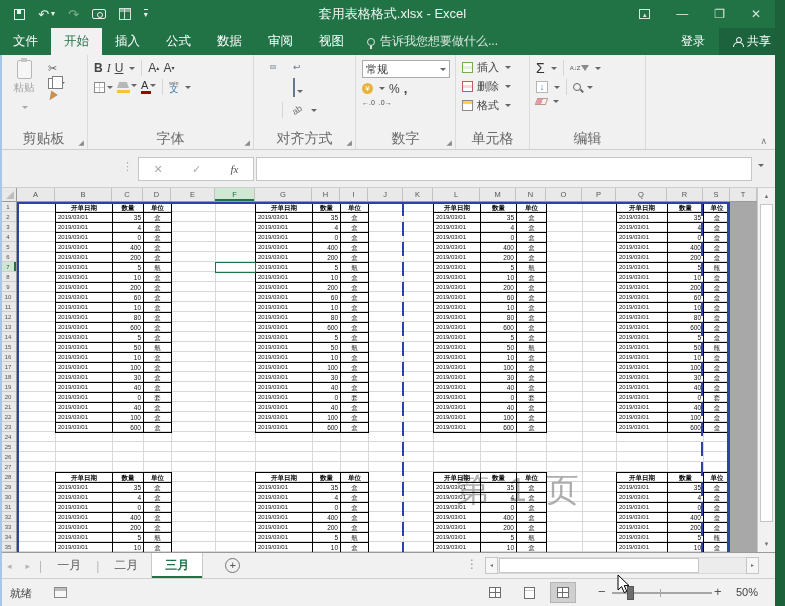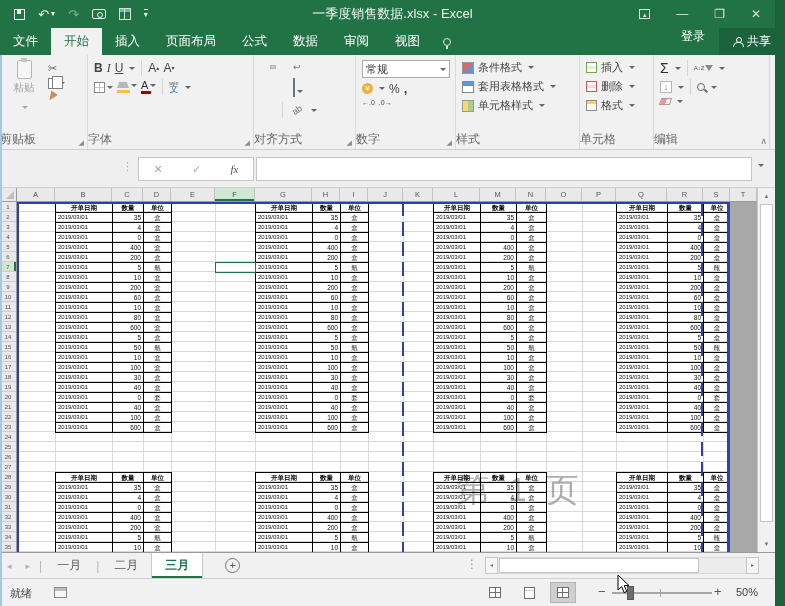--- a/index.html
+++ b/index.html
@@ -27,31 +27,31 @@
 .winbtns{margin-left:auto;display:flex;align-items:center;gap:26px;margin-right:24px;color:#d8e6dd;font-size:12px;}
 .ic-ribopt{width:11px;height:10px;border:1.2px solid #d8e6dd;position:relative;font-size:7px;text-align:center;line-height:9px;}
 
 
 .tabrow{position:absolute;top:28px;left:0;width:785px;height:27px;background:#217346;display:flex;align-items:stretch;font-size:12.5px;color:#fff;}
 .rtab{display:flex;align-items:center;padding:0 13px;white-space:nowrap;}
 .rtab.active{background:#f1f1f1;color:#217346;}
 .tellme{display:flex;align-items:center;gap:5px;margin-left:10px;color:#d9e7de;font-size:12px;white-space:nowrap;}
 .bulb{width:8px;height:8px;border:1.2px solid #d9e7de;border-radius:50%;position:relative;}
 .bulb::after{content:"";position:absolute;left:2px;top:7px;width:2px;height:3px;background:#d9e7de;}
-.acct{margin-left:auto;display:flex;}
+.acct{margin-left:auto;display:flex;align-items:center;}
 .signin{padding:0 14px;font-size:12px;}
 .share{display:flex;align-items:center;gap:5px;background:rgba(0,0,0,.14);padding:0 14px;font-size:12px;height:100%;}
 .person{width:9px;height:9px;position:relative;}
 .person::before{content:"";position:absolute;left:2.5px;top:0;width:4px;height:4px;border:1.2px solid #fff;border-radius:50%;}
 .person::after{content:"";position:absolute;left:0;top:5px;width:9px;height:4px;border:1.2px solid #fff;border-bottom:none;border-radius:5px 5px 0 0;}
 
 
 .ribbon{position:absolute;top:55px;left:0;width:775px;height:95px;background:#f1f1f1;border-bottom:1px solid #cfcfcf;display:flex;z-index:5;}
 .rgroup{position:relative;border-right:1px solid #dadada;padding:5px 4px 15px 6px;flex:none;}
-.glabel{position:absolute;bottom:1px;left:0;right:0;font-size:12px;color:#696969;}
+.glabel{position:absolute;bottom:1px;left:0;right:0;text-align:center;font-size:14px;color:#696969;}
 .dlg{position:absolute;bottom:2px;right:3px;font-size:7px;color:#8a8a8a;}
 .rrow{display:flex;align-items:center;gap:4px;margin-bottom:3px;}
 .btn-sm{display:flex;align-items:center;font-size:11px;color:#444;line-height:1;}
 .dd{width:0;height:0;border-left:3px solid transparent;border-right:3px solid transparent;border-top:3.5px solid #666;display:inline-block;margin-left:2px;}
 .sep-v{width:1px;height:16px;background:#d5d5d5;margin:0 2px;}
 
 .g-clip{width:88px;display:flex;}
 .paste{width:36px;text-align:center;opacity:.5;}
 .ic-clip{width:15px;height:19px;border:1.5px solid #7c7c7c;border-radius:2px;margin:0 auto 2px;position:relative;background:#fbfbfb;}
 .ic-clip::after{content:"";position:absolute;left:3px;top:-3px;width:6px;height:4px;background:#9b9b9b;}
@@ -211,40 +211,40 @@
       <span class="qbtn">
           <span class="ic-cam"></span>
         </span>
       <span class="qbtn">
           <span class="ic-tbl"></span>
         </span>
       <span class="qbtn">
           <span class="qat-more">▾</span>
         </span>
     </div>
-    <div class="tb-title">一季度销售数据.xlsx - Excel</div>
+    <div class="tb-title">套用表格格式.xlsx - Excel</div>
     <div class="winbtns">
       <span class="ic-ribopt">▴</span>
       <span>—</span>
       <span>❐</span>
       <span>✕</span>
     </div>
   </div>
 
   <div class="tabrow">
     <div class="rtab">文件</div>
     <div class="rtab active">开始</div>
     <div class="rtab">插入</div>
-    <div class="rtab">页面布局</div>
     <div class="rtab">公式</div>
     <div class="rtab">数据</div>
     <div class="rtab">审阅</div>
     <div class="rtab">视图</div>
     <div class="tellme">
       <span class="bulb"></span>
+      <span>告诉我您想要做什么...</span>
     </div>
     <div class="acct">
       <span class="signin">登录</span>
       <span class="share">
         <span class="person"></span>
         <span>共享</span>
       </span>
     </div>
   </div>
 
@@ -338,38 +338,20 @@
         <span class="comma">,</span>
       </div>
       <div class="rrow">
         <span class="decbtn">←.0</span>
         <span class="decbtn">.0→</span>
       </div>
       <div class="glabel">数字</div>
       <div class="dlg">◢</div>
     </div>
 
-    <div class="rgroup g-styles">
-      <div class="stackbtn">
-          <span class="ic-cond"></span>
-          <span>条件格式</span>
-          <span class="dd"></span>
-        </div>
-      <div class="stackbtn">
-          <span class="ic-ftable"></span>
-          <span>套用表格格式</span>
-          <span class="dd"></span>
-        </div>
-      <div class="stackbtn">
-          <span class="ic-cstyle"></span>
-          <span>单元格样式</span>
-          <span class="dd"></span>
-        </div>
-      <div class="glabel">样式</div>
-    </div>
 
     <div class="rgroup g-cells">
       <div class="stackbtn">
           <span class="ic-ins"></span>
           <span>插入</span>
           <span class="dd"></span>
         </div>
       <div class="stackbtn">
           <span class="ic-del"></span>
           <span>删除</span>

